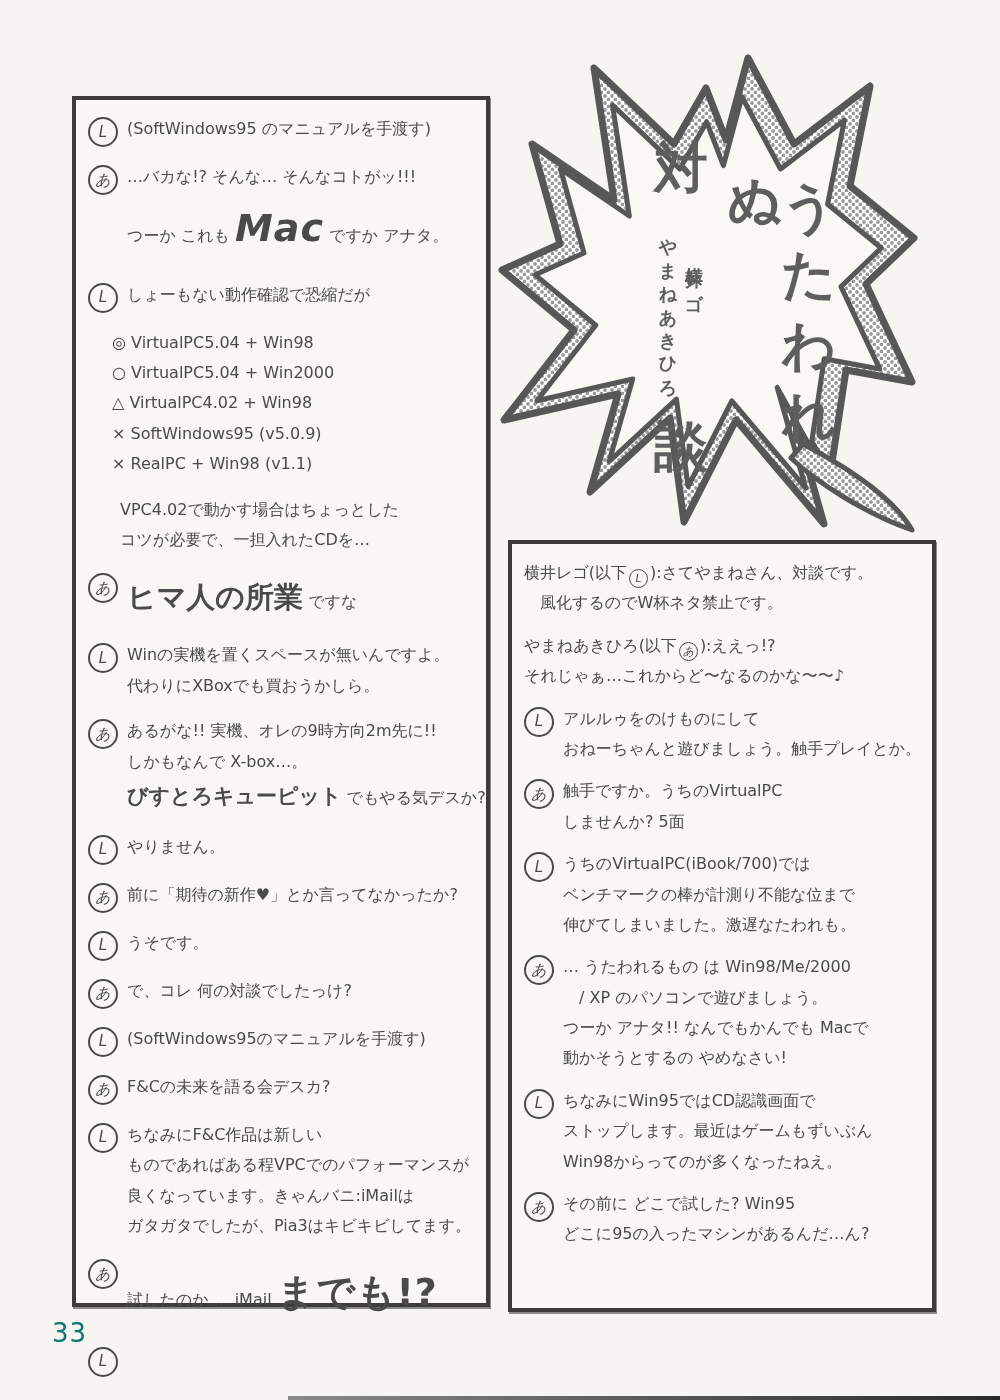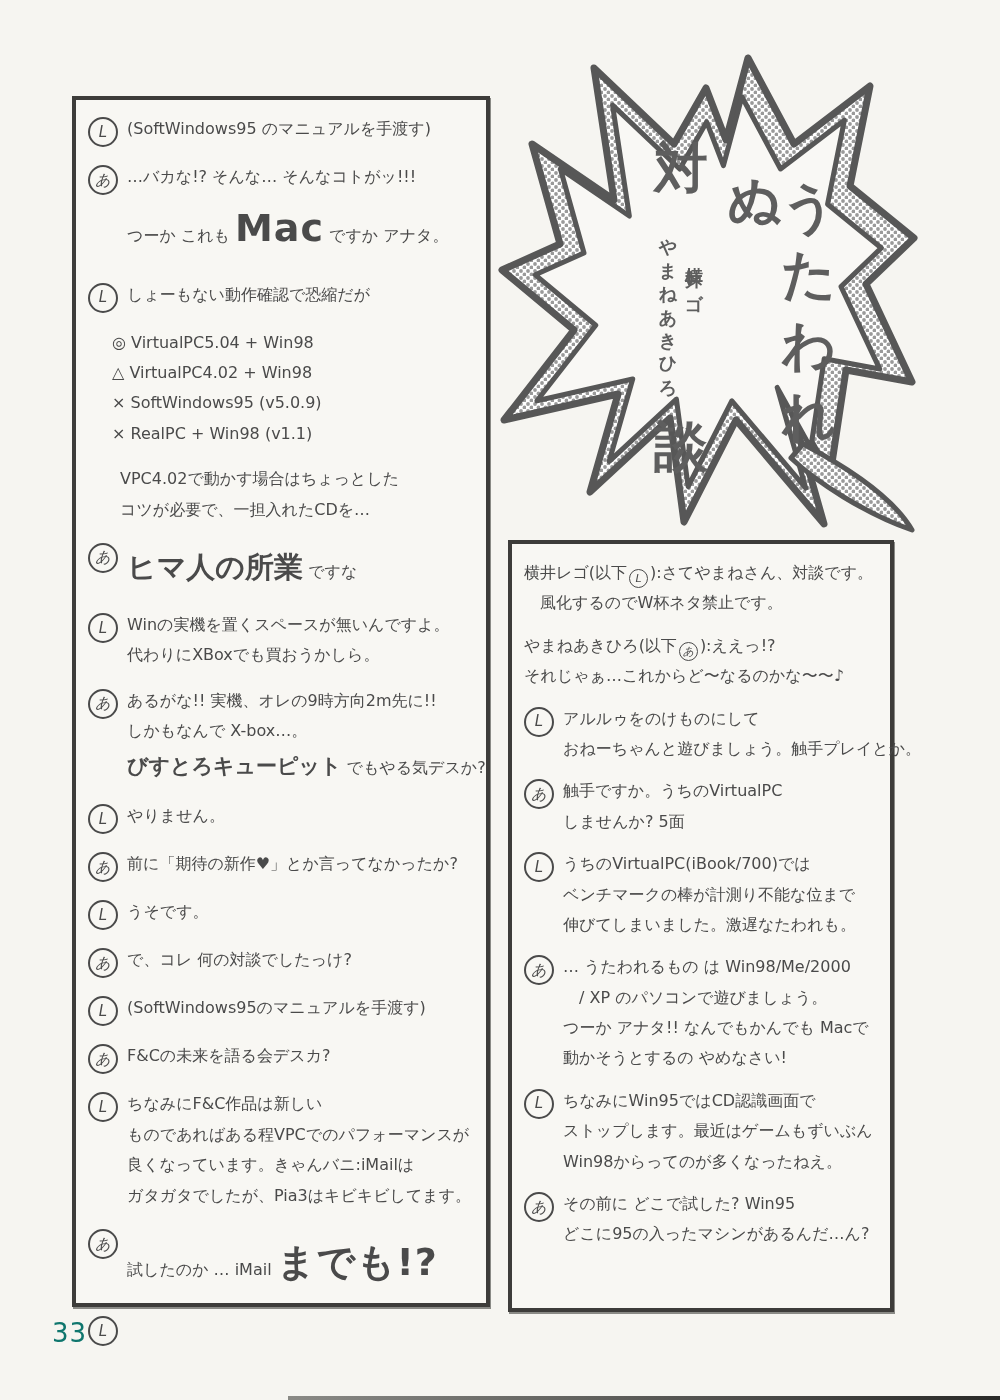--- a/index.html
+++ b/index.html
@@ -11,35 +11,35 @@
   }
   .panel{
     position:absolute;
     border:4px solid #3d3c3a;
     background:#f8f7f3;
     box-shadow:1px 2px 0 #8a8a86;
     box-sizing:border-box;
     padding:14px 10px 10px 12px;
   }
   #left-panel{left:72px;top:96px;width:418px;height:1211px;}
-  #right-panel{left:508px;top:540px;width:386px;height:772px;}
+  #right-panel{left:508px;top:540px;width:428px;height:772px;}
   .drow{display:flex;align-items:flex-start;margin-bottom:15px;}
   #right-panel .drow{margin-bottom:12px;}
   .badge{
     flex:0 0 auto;width:26px;height:26px;margin:3px 9px 0 0;
     border:2px solid #4a4a4a;border-radius:50%;
     display:flex;align-items:center;justify-content:center;
     font-size:15px;font-style:italic;line-height:1;
   }
   .dcontent{flex:1 1 auto;min-width:0;}
   .dline{line-height:1.9;font-size:16px;white-space:nowrap;letter-spacing:0;}
   .drow.list .dcontent{padding-left:24px;}
   .drow.note .dcontent{padding-left:32px;}
   .drow.nobadge .dcontent{padding-left:0;}
-  .xxl{font-size:38px;font-weight:700;letter-spacing:1px;}
+  .xxl{font-size:38px;font-weight:700;letter-spacing:1px;font-style:italic;}
   .big{font-size:29px;font-weight:700;}
   .md{font-size:21px;font-weight:700;}
   .huge{font-size:38px;font-weight:700;letter-spacing:1px;}
   .circ{
     display:inline-flex;width:19px;height:19px;box-sizing:border-box;
     border:1.5px solid #4a4a4a;border-radius:50%;
     align-items:center;justify-content:center;
     font-size:11px;font-style:italic;margin:0 2px;vertical-align:-4px;line-height:1;
   }
   
@@ -111,20 +111,21 @@
       </div>
       <div class="drow">
         <span class="badge">L</span>
         <div class="dcontent">
           <div class="dline"><span>しょーもない動作確認で恐縮だが</span></div>
         </div>
       </div>
       <div class="drow list">
         <div class="dcontent">
           <div class="dline"><span>◎ VirtualPC5.04 + Win98</span></div>
+          <div class="dline"><span>○ VirtualPC5.04 + Win2000</span></div>
           <div class="dline"><span>△ VirtualPC4.02 + Win98</span></div>
           <div class="dline"><span>× SoftWindows95 (v5.0.9)</span></div>
           <div class="dline"><span>× RealPC + Win98 (v1.1)</span></div>
         </div>
       </div>
       <div class="drow note">
         <div class="dcontent">
           <div class="dline"><span>VPC4.02で動かす場合はちょっとした</span></div>
           <div class="dline"><span>コツが必要で、一担入れたCDを…</span></div>
         </div>

